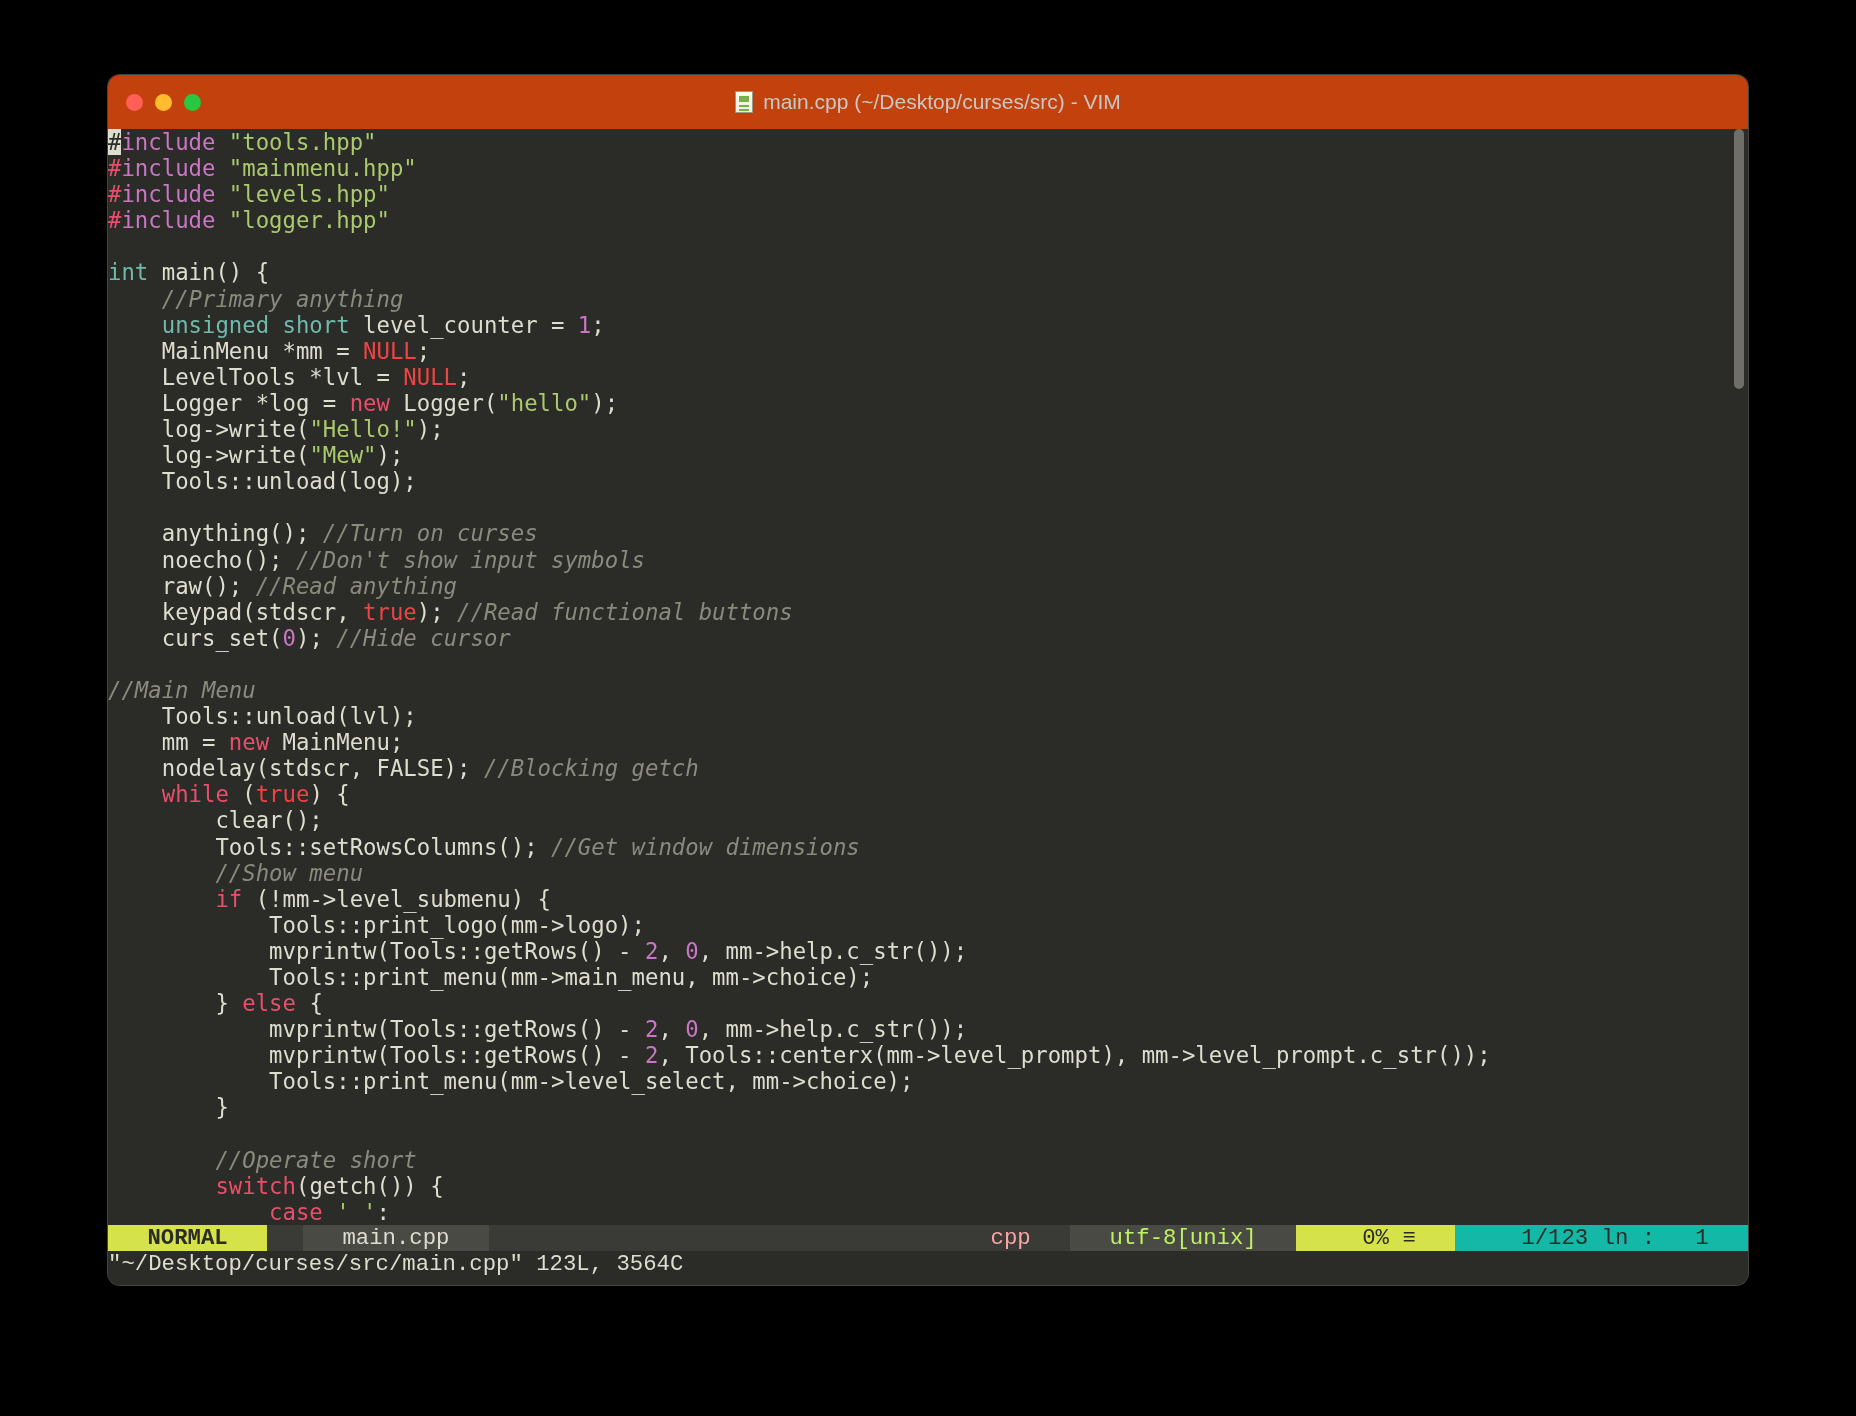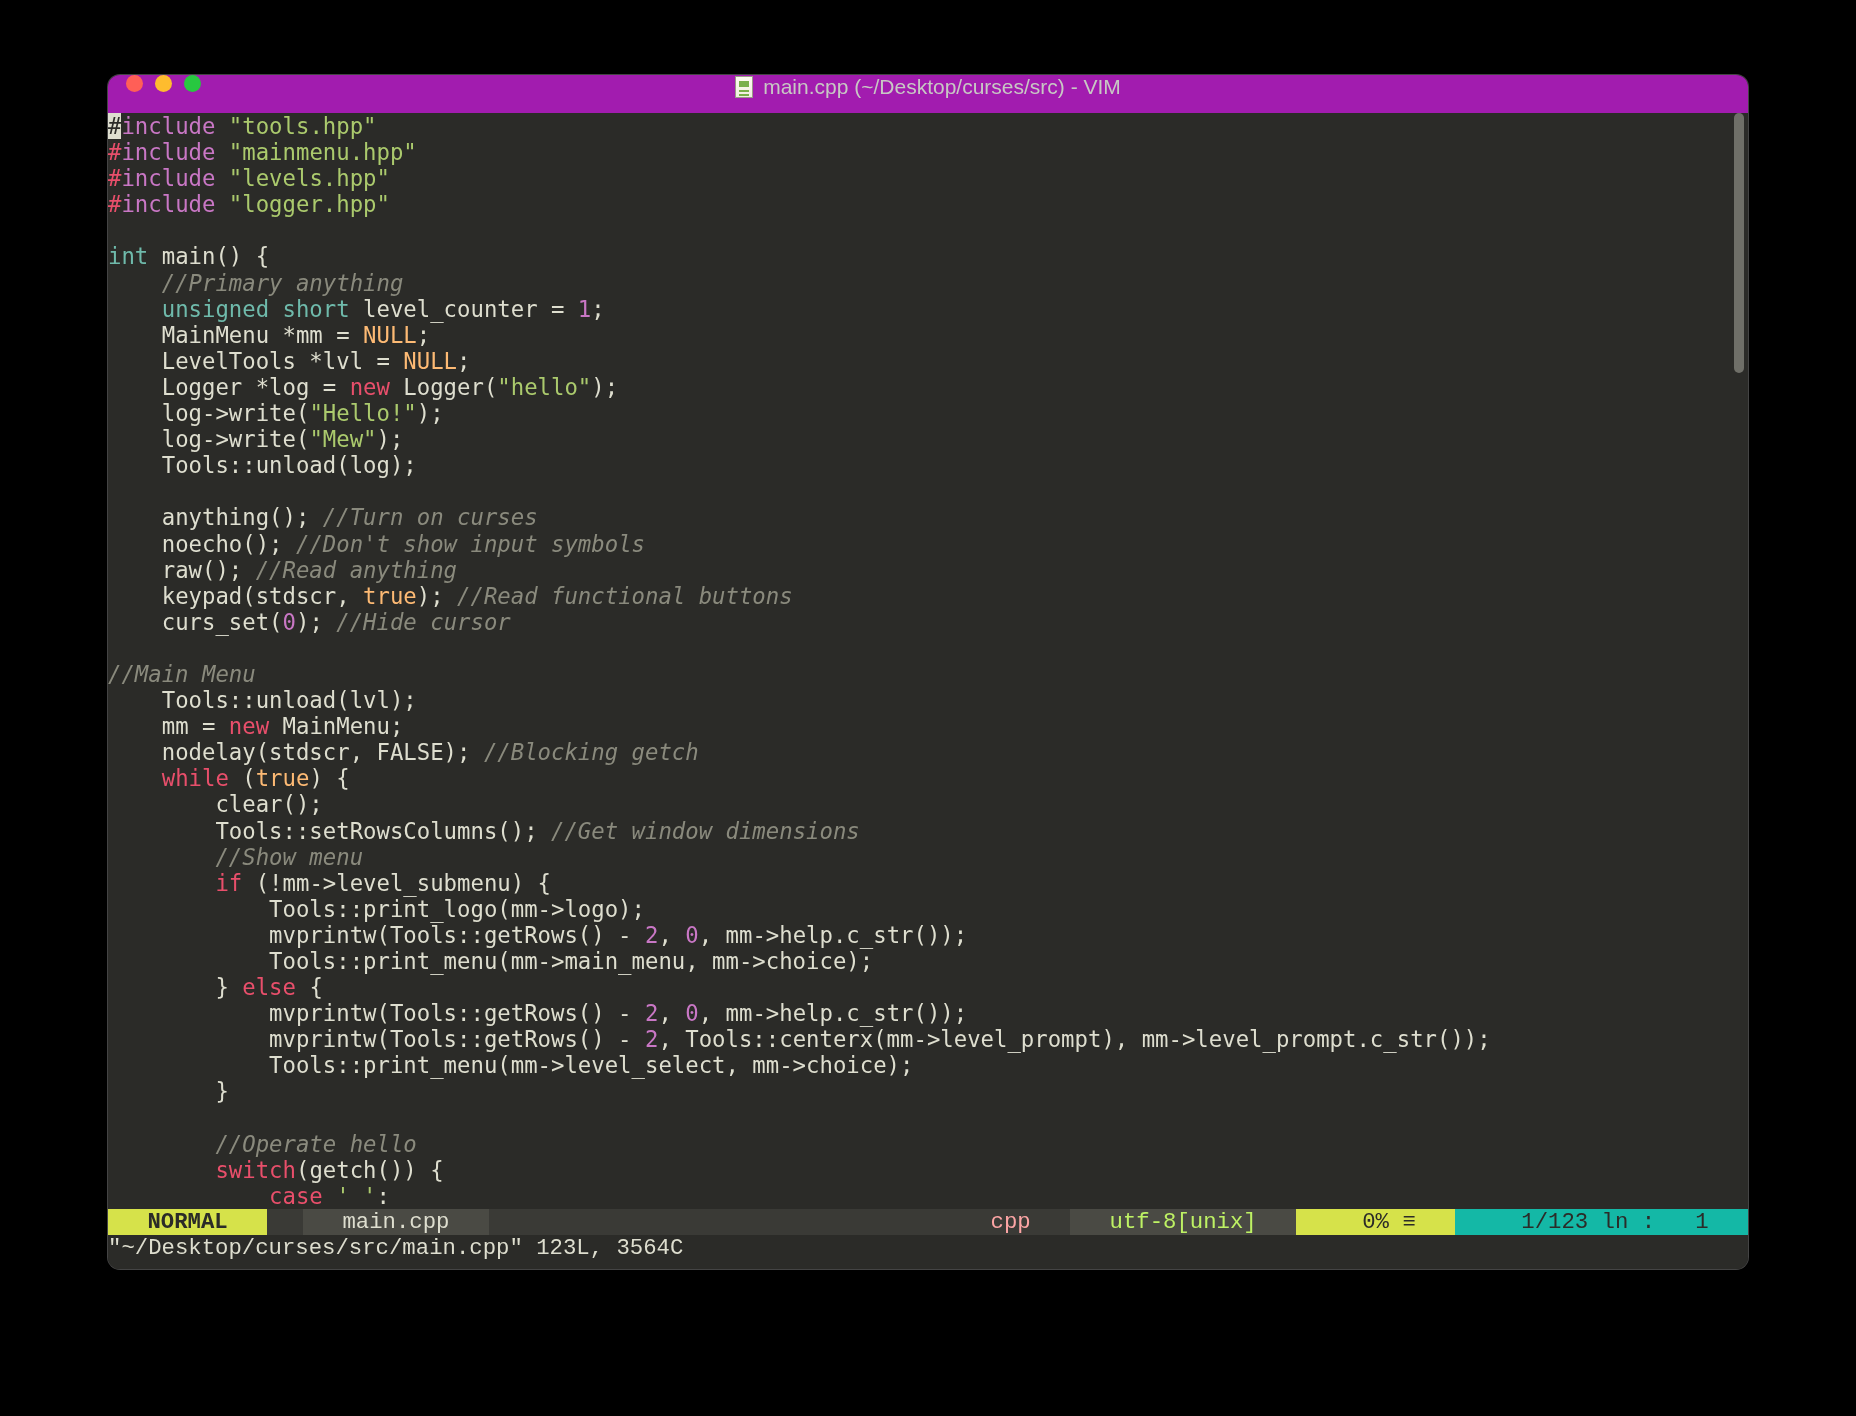--- a/index.html
+++ b/index.html
@@ -15,23 +15,24 @@
   }
   .window {
     width: 1640px;
     background: #2b2b28;
     border-radius: 12px;
     box-shadow: 0 0 0 1px #444, 0 30px 80px rgba(0,0,0,.6);
     overflow: hidden;
     position: relative;
   }
   .titlebar {
-    height: 38px;
-    background: #a21caf;
-    display: flex;
+    height: 54px;
+    background: #c2410c;
+    display: flex;
+    align-items: center;
     position: relative;
   }
   .traffic {
     display: flex;
     gap: 12px;
     padding-left: 18px;
   }
   .dot { width: 17px; height: 17px; border-radius: 50%; }
   .dot.red { background:#ff5f57; }
   .dot.yellow { background:#febc2e; }
@@ -84,21 +85,21 @@
     position:absolute; right:0; top:0; width:10px; height:260px;
     background:#6f6f68; border-radius:5px;
   }
 
   
   .tk-pre   { color:#e84f6b; }               
   .tk-inc   { color:#c977c5; }               
   .tk-str   { color:#abca6d; }               
   .tk-type  { color:#6fbaab; }
   .tk-kw    { color:#e84f6b; }               
-  .tk-bool  { color:#fdba74;margin-top:11px; }               
+  .tk-bool  { color:#ef4444;margin-top:11px; }               
   .tk-num   { color:#c977c5; }               
   .tk-cmt   { color:#8a8a7d; font-style: italic;}
   .tk-char  { color:#abca6d; }
 
   .status {
     display:flex;
     font-size: 22.3px;
     line-height: 26px;
     background:#3a3a36;
   }
@@ -175,21 +176,21 @@
         <span class="tk-kw">if</span><span> (!mm-&gt;level_submenu) {</span>
             <span>Tools::print_logo(mm-&gt;logo);</span>
             <span>mvprintw(Tools::getRows() - </span><span class="tk-num">2</span><span>, </span><span class="tk-num">0</span><span>, mm-&gt;help.c_str());</span>
             <span>Tools::print_menu(mm-&gt;main_menu, mm-&gt;choice);</span>
         <span>} </span><span class="tk-kw">else</span><span> {</span>
             <span>mvprintw(Tools::getRows() - </span><span class="tk-num">2</span><span>, </span><span class="tk-num">0</span><span>, mm-&gt;help.c_str());</span>
             <span>mvprintw(Tools::getRows() - </span><span class="tk-num">2</span><span>, Tools::centerx(mm-&gt;level_prompt), mm-&gt;level_prompt.c_str());</span>
             <span>Tools::print_menu(mm-&gt;level_select, mm-&gt;choice);</span>
         <span>}</span>
 
-        <span class="tk-cmt">//Operate hello</span>
+        <span class="tk-cmt">//Operate short</span>
         <span class="tk-kw">switch</span><span>(getch()) {</span>
             <span class="tk-kw">case</span> <span class="tk-char">' '</span><span>:</span></pre>
 
     <div class="status">
       <div class="seg seg-mode"> NORMAL </div>
       <div class="seg seg-file"> main.cpp </div>
       <div class="seg seg-gap"></div>
       <div class="seg seg-ft">cpp </div>
       <div class="seg seg-enc"> utf-8[unix] </div>
       <div class="seg seg-pct">   0% ≡ </div>

